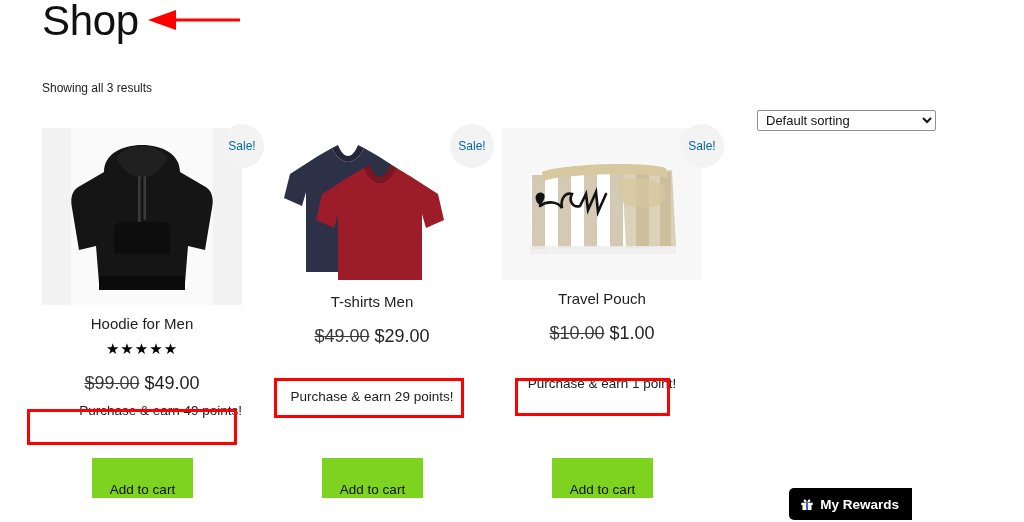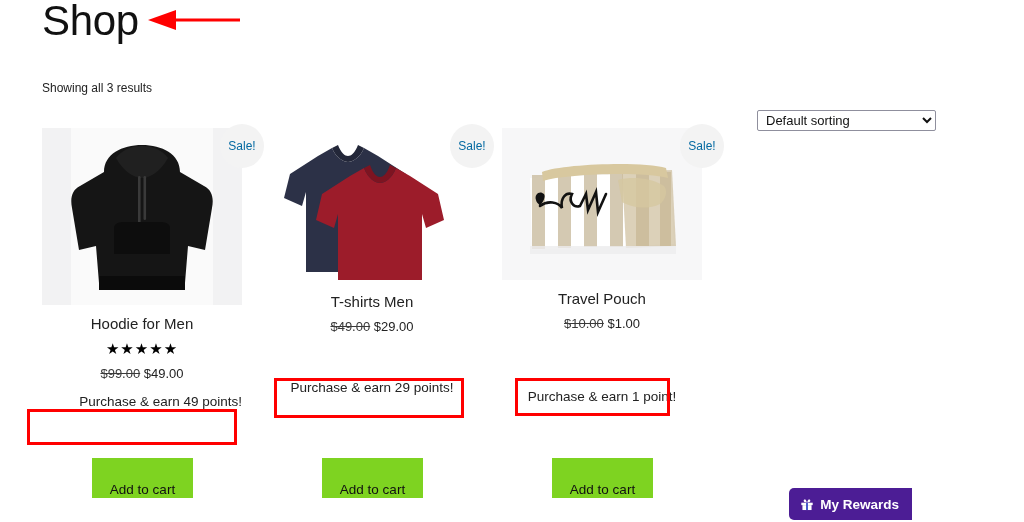--- a/index.html
+++ b/index.html
@@ -111,24 +111,24 @@
     margin-top: 9px;
   }
   .rating {
     font-size: 15px;
     line-height: 20px;
     letter-spacing: 1px;
     color: #000000;
     margin-top: 5px;
   }
   .price {
-    font-size: 13px;
+    font-size: 18px;
     line-height: 20px;
     color: #222222;
-    margin-top: 5px;
+    margin-top: 14px;
     white-space: nowrap;
   }
   .price del { color: #3a3a3a; text-decoration: line-through; }
   .price ins { text-decoration: none; color: #222222; }
 
   .points-msg {
     font-size: 13.5px;
     line-height: 18px;
     color: #222222;
     white-space: nowrap;
@@ -167,21 +167,21 @@
   
   .rewards-widget {
     position: absolute;
     right: 0px;
     bottom: 2px;
     height: 32px;
     display: flex;
     align-items: center;
     gap: 6px;
     padding: 0 13px 0 11px;
-    background: #4c1d95;
+    background: #000000;
     color: #ffffff;
     border-radius: 5px 0 0 5px;
     font-size: 13.5px;
     font-weight: bold;
     cursor: pointer;
     z-index: 60;
   }
   .gift-icon { display: block; width: 14px; height: 14px; }
 </style>
 </head>
@@ -270,21 +270,21 @@
           <rect x="28" y="118" width="146" height="8" fill="#ececee" opacity="0.8"></rect>
         </svg>
       </div>
       <span class="sale-badge">Sale!</span>
     </div>
     <div class="product-title">Travel Pouch</div>
     <div class="price">
       <del>$10.00</del>
       <ins>$1.00</ins>
     </div>
-    <div class="points-msg" style="margin-top:54px;">Purchase &amp; earn 1 point!</div>
+    <div class="points-msg" style="margin-top:32px;">Purchase &amp; earn 1 point!</div>
   </div>
 
   <button class="add-to-cart cart-1">Add to cart</button>
   <button class="add-to-cart cart-2">Add to cart</button>
   <button class="add-to-cart cart-3">Add to cart</button>
 
   <div class="red-box red-box-1"></div>
   <div class="red-box red-box-2"></div>
   <div class="red-box red-box-3"></div>
 

